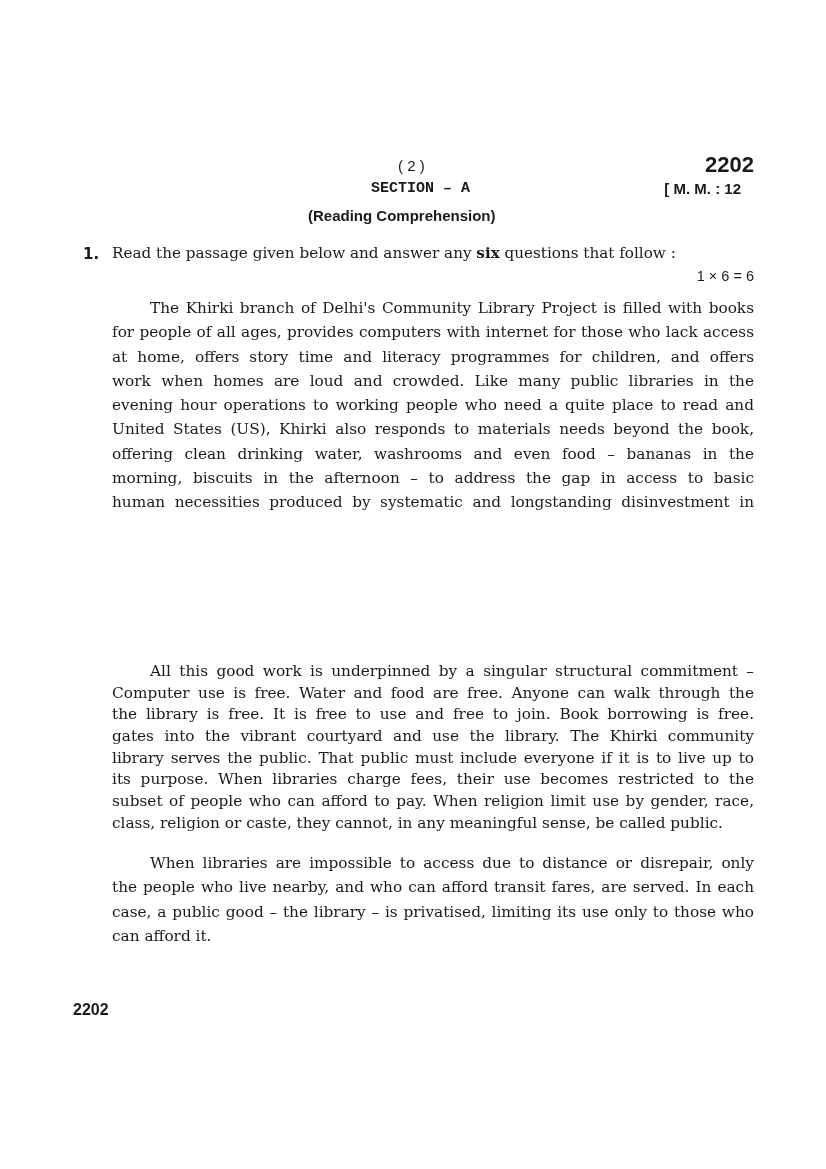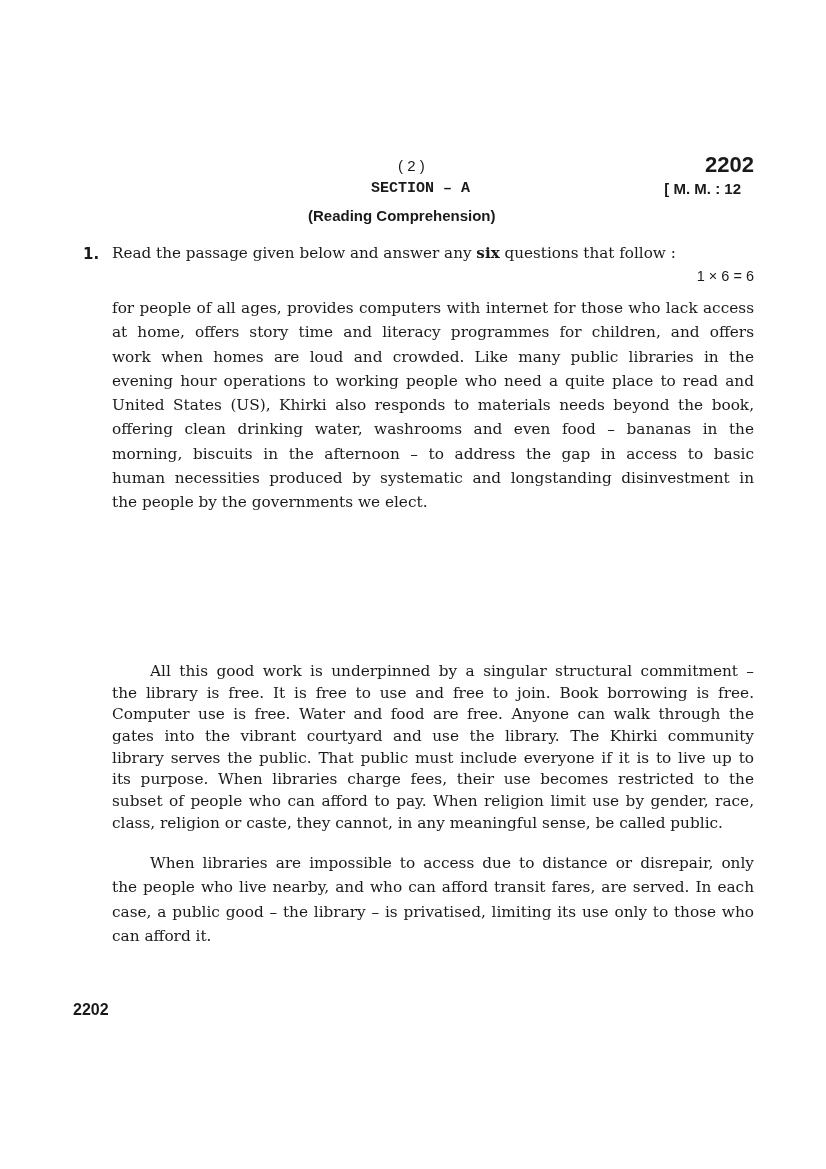--- a/index.html
+++ b/index.html
@@ -32,35 +32,35 @@
   <div class="abs sans code-top">2202</div>
   <div class="abs sans section">SECTION – A</div>
   <div class="abs sans marks">[ M. M. : 12</div>
   <div class="abs sans subsection">(Reading Comprehension)</div>
 
   <div class="abs q-num">1.</div>
   <div class="abs serif q-text"><span>Read the passage given below and answer any </span><b>six</b><span> questions that follow :</span></div>
   <div class="abs sans score">1 × 6 = 6</div>
 
   <div class="para serif" style="top:296px;">
+    <span class="line indent">The Khirki branch of Delhi's Community Library Project is filled with books</span>
     <span class="line">for people of all ages, provides computers with internet for those who lack access</span>
     <span class="line">at home, offers story time and literacy programmes for children, and offers</span>
     <span class="line">work when homes are loud and crowded. Like many public libraries in the</span>
     <span class="line">evening hour operations to working people who need a quite place to read and</span>
     <span class="line">United States (US), Khirki also responds to materials needs beyond the book,</span>
     <span class="line">offering clean drinking water, washrooms and even food – bananas in the</span>
     <span class="line">morning, biscuits in the afternoon – to address the gap in access to basic</span>
     <span class="line">human necessities produced by systematic and longstanding disinvestment in</span>
-    <span class="line last">the people by the governments we elect.</span>
   </div>
 
   <div class="para serif p2" style="top:661px;">
     <span class="line indent">All this good work is underpinned by a singular structural commitment –</span>
+    <span class="line">Computer use is free. Water and food are free. Anyone can walk through the</span>
     <span class="line">the library is free. It is free to use and free to join. Book borrowing is free.</span>
-    <span class="line">Computer use is free. Water and food are free. Anyone can walk through the</span>
     <span class="line">gates into the vibrant courtyard and use the library. The Khirki community</span>
     <span class="line">library serves the public. That public must include everyone if it is to live up to</span>
     <span class="line">its purpose. When libraries charge fees, their use becomes restricted to the</span>
     <span class="line">subset of people who can afford to pay. When religion limit use by gender, race,</span>
     <span class="line last">class, religion or caste, they cannot, in any meaningful sense, be called public.</span>
   </div>
 
   <div class="para serif" style="top:851px;">
     <span class="line indent">When libraries are impossible to access due to distance or disrepair, only</span>
     <span class="line">the people who live nearby, and who can afford transit fares, are served. In each</span>

